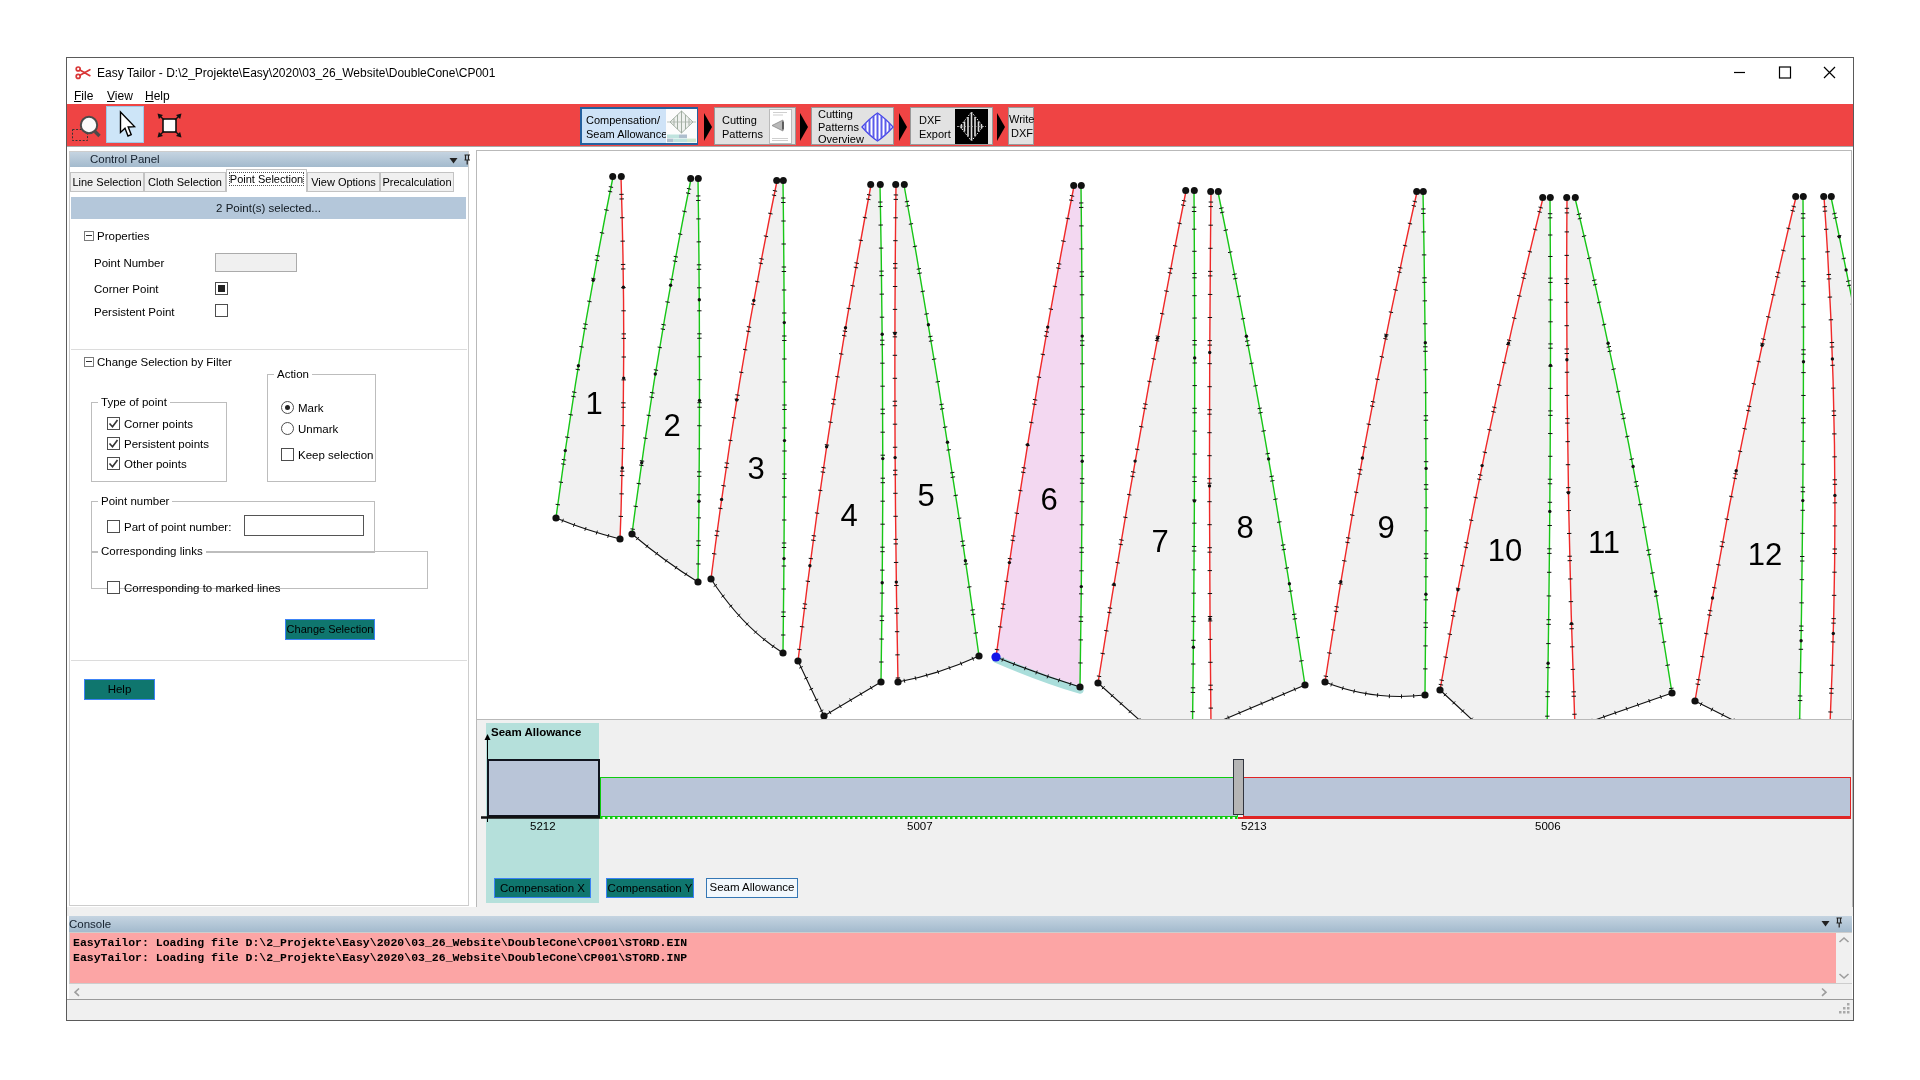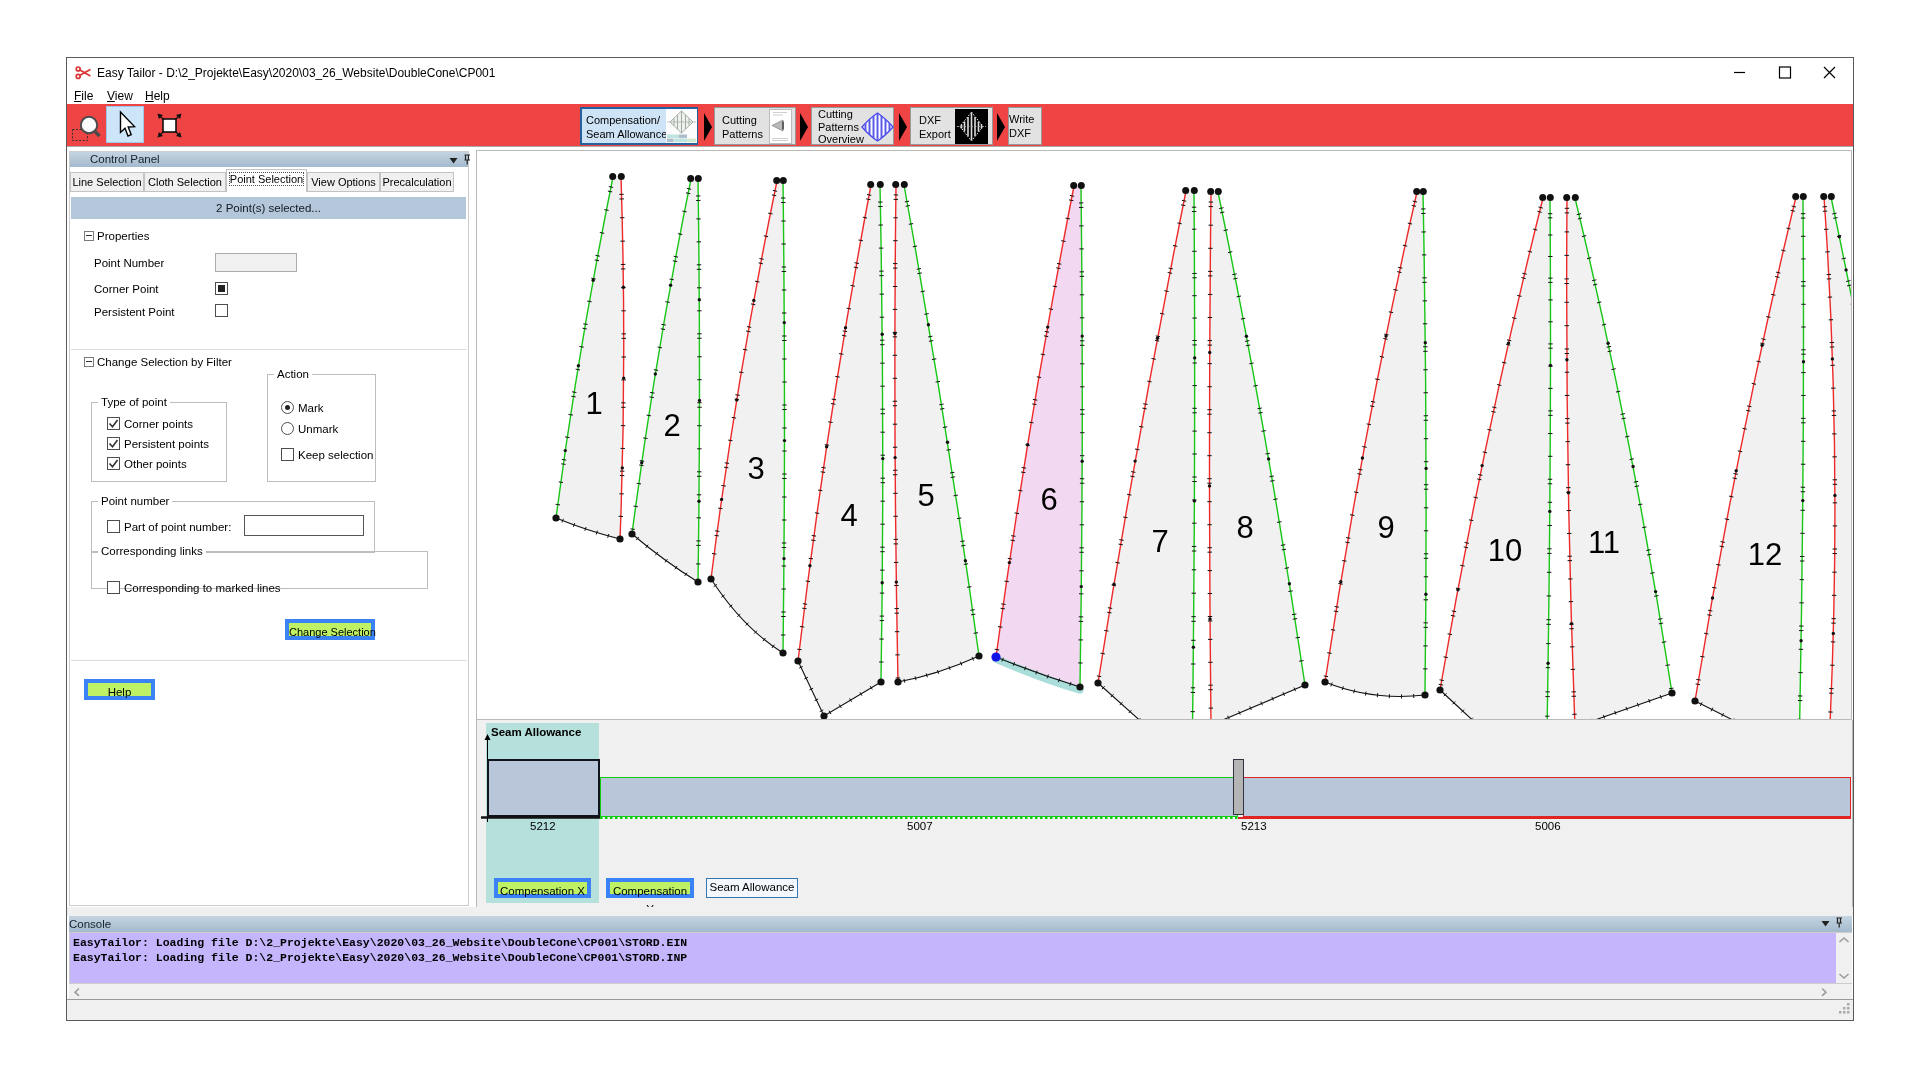--- a/index.html
+++ b/index.html
@@ -21,27 +21,27 @@
 .tab { position:absolute; top:1px; height:20px; background:#f0f0f0; border:1px solid #c3c3c3; text-align:center; line-height:18px; font-size:11px; white-space:nowrap; overflow:hidden; }
 .tabact { top:-2px; height:23px; background:#fff; border-bottom:none; z-index:3; }
 .band { position:absolute; left:1px; top:45px; width:395px; height:22px; background:#b4c7da; text-align:center; line-height:22px; font-size:11.5px; color:#10181f; }
 .minus { position:absolute; width:10px; height:10px; border:1px solid #7a7a7a; background:#fff; }
 .minus:before { content:""; position:absolute; left:1px; top:3px; width:6px; height:1px; background:#333; }
 .lbl { position:absolute; font-size:11.5px; color:#000; white-space:nowrap; }
 .cb { position:absolute; width:13px; height:13px; background:#fff; border:1px solid #4d4d4d; }
 .cbfill:before { content:""; position:absolute; left:2px; top:2px; width:7px; height:7px; background:#222; }
 .gbox { position:absolute; border:1px solid #bdbdbd; }
 .gbox > span { position:absolute; left:6px; top:-7px; background:#fff; padding:0 3px; font-size:11.5px; white-space:nowrap; }
-.btn { position:absolute; background:#bef264; border:4px solid #3b82f6; font-size:11.5px; text-align:center; color:#000; }
+.btn { position:absolute; background:#0f766e; border:1px solid #3b82f6; font-size:11.5px; text-align:center; color:#000; }
 .radio { position:absolute; width:13px; height:13px; border-radius:50%; border:1px solid #4d4d4d; background:#fff; }
 .radio.on:before { content:""; position:absolute; left:3px; top:3px; width:5px; height:5px; border-radius:50%; background:#222; }
 #canvwrap { position:absolute; left:409px; top:92px; width:1376px; height:570px; background:#fff; border:1px solid #b9b9b9; }
 #chart { position:absolute; left:409px; top:662px; width:1377px; height:188px; background:#f0f0f0; border:1px solid #b9b9b9; border-top:none; font-size:11.5px; }
 #conshdr { position:absolute; left:2px; top:858px; width:1783px; height:16px; line-height:16px; }
-#console { position:absolute; left:2px; top:874px; width:1783px; height:52px; background:#c4b5fd; border:1px solid #cdcdcd; font-family:"Liberation Mono", monospace; font-size:11.5px; font-weight:bold; }
+#console { position:absolute; left:2px; top:874px; width:1783px; height:52px; background:#fca5a5; border:1px solid #cdcdcd; font-family:"Liberation Mono", monospace; font-size:11.5px; font-weight:bold; }
 .sb { position:absolute; background:#f0f0f0; }
 #statusbar { position:absolute; left:0; top:941px; width:100%; height:21px; background:#f0f0f0; border-top:1px solid #9a9a9a; }
 </style>
 </head>
 <body>
 <div id="win">
   <div id="titlebar">
     <svg class="abs" style="left:8px;top:6px" viewBox="0 0 24 24" width="17" height="17">
         <g fill="none" stroke="#d93636" stroke-width="2.4">
           <circle cx="4.5" cy="7" r="2.8"></circle>
@@ -134,21 +134,21 @@
   <svg class="abs" style="left:44px;top:1px" width="33" height="35">
     <rect x="0" y="0" width="33" height="35" fill="#000"></rect>
     <path d="M16.5 3 L28 17.5 L16.5 32 L5 17.5 Z" fill="none" stroke="#fff" stroke-width="1" stroke-dasharray="1.5,1.5"></path>
     <g stroke="#ddd" stroke-width="1.6">
       <path d="M16.5 4 V31 M13 8 V27 M20 8 V27 M9.5 12.5 V22.5 M23.5 12.5 V22.5 M6.5 15.5 V19.5 M26.5 15.5 V19.5"></path>
     </g>
     <path d="M2 17.5 H31" stroke="#bbb" stroke-width="0.8" stroke-dasharray="2,1.5"></path>
   </svg>
 </div>
 <div class="wfarrow" style="left:930px"></div>
-<div class="wfbtn" style="left:941px;width:34px;text-align:left">
+<div class="wfbtn" style="left:941px;width:26px;text-align:right">
   <div style="margin-top:5px">Write<br>DXF</div>
 </div>
 
   </div>
   <div id="cpanel">
     <div id="cphdr" class="hdr">Control Panel
       <svg class="abs" style="left:379px;top:5px" width="9" height="7">
           <path d="M0.5 1 l8 0 -4 5.5 Z" fill="#222"></path>
         </svg>
       <svg class="abs" style="left:393px;top:2px" width="9" height="12">

